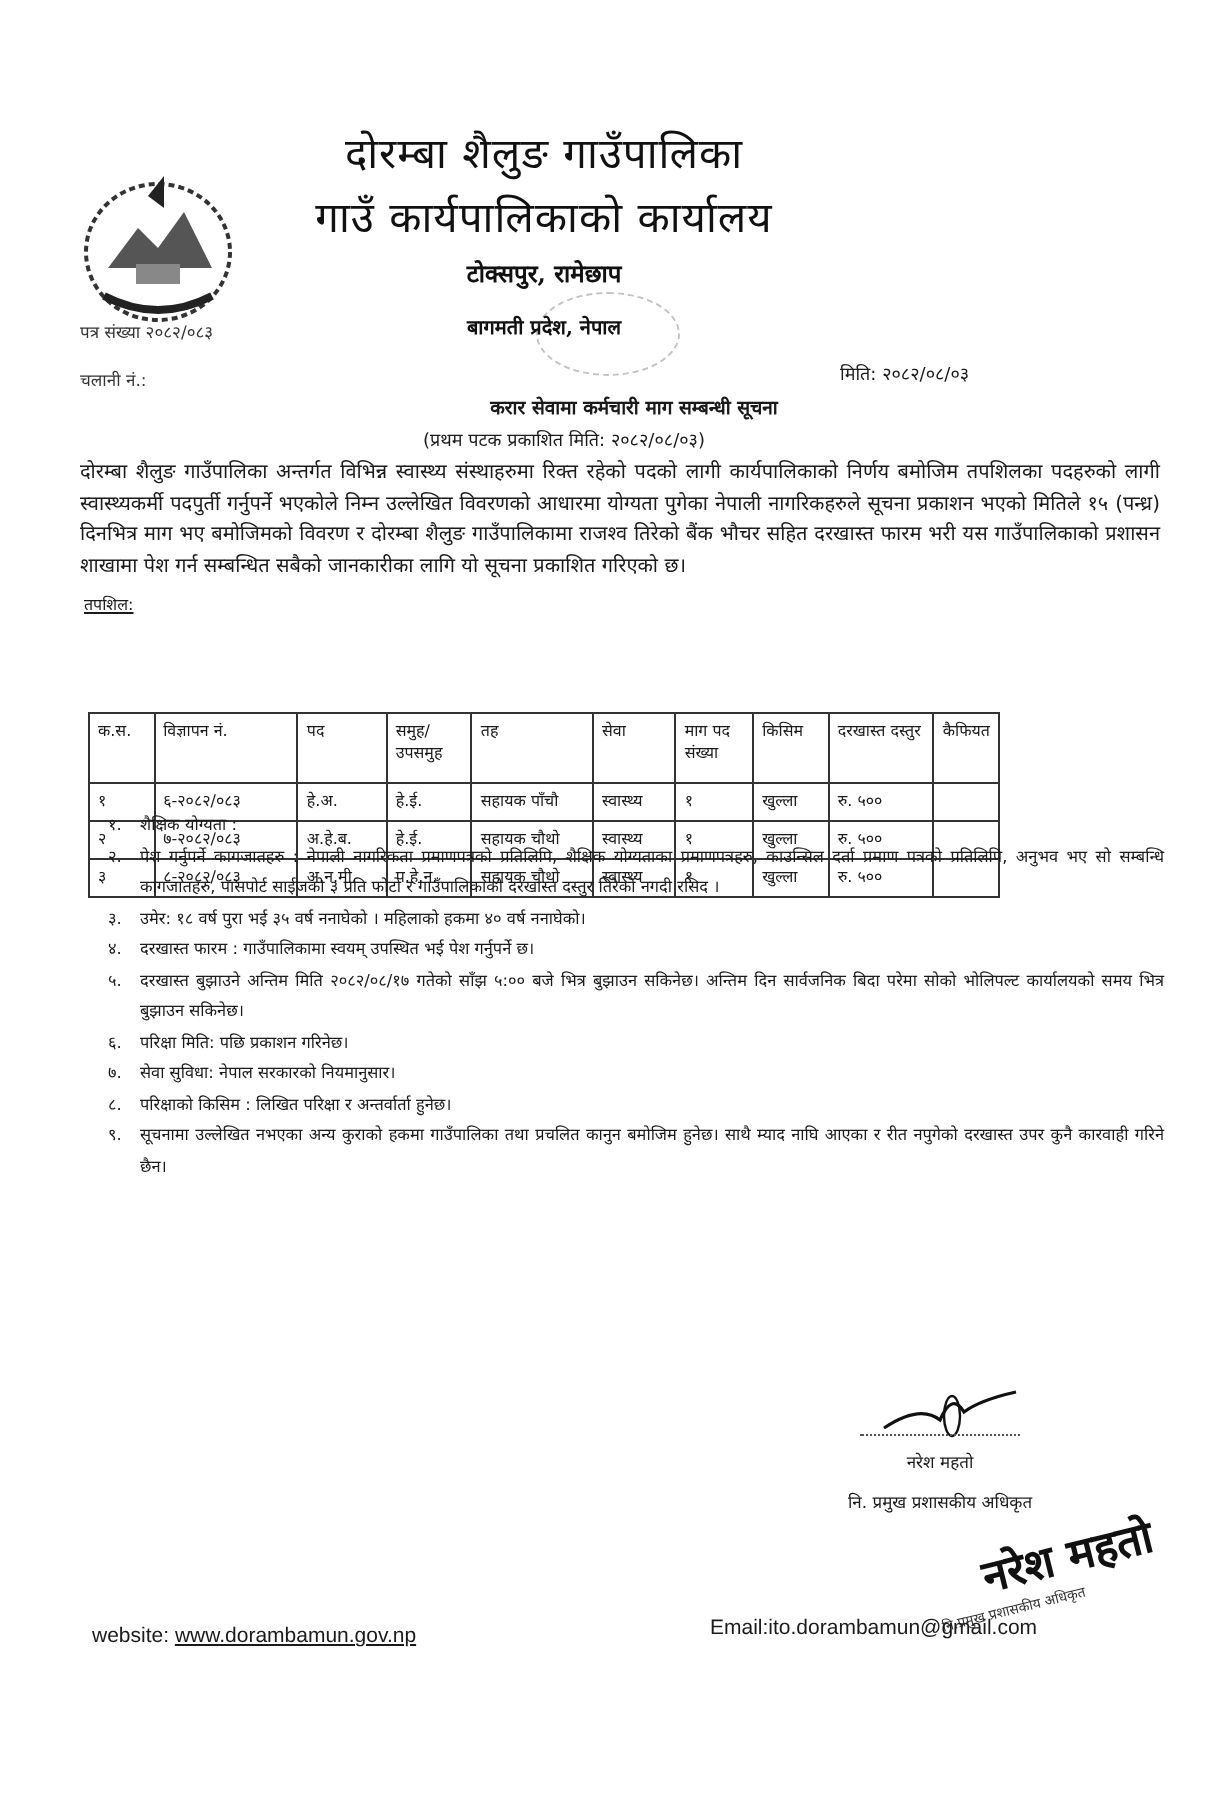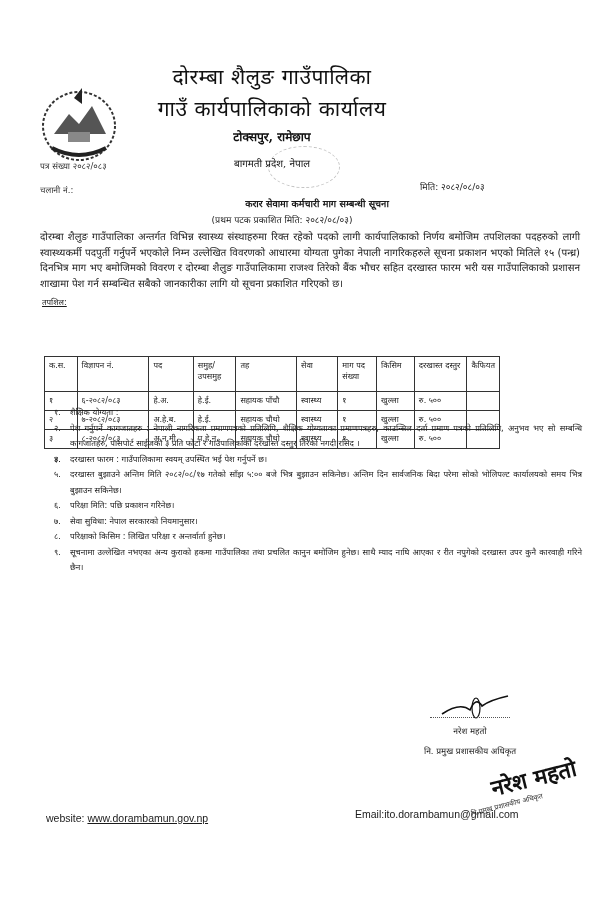--- a/index.html
+++ b/index.html
@@ -3,21 +3,21 @@
 <meta charset="utf-8">
 <style>
   html, body { margin: 0; padding: 0; background: #ffffff; }
   body { width: 612px; height: 910px; position: relative; overflow: hidden;
          font-family: "DejaVu Sans", sans-serif; color: #1a1a1a; }
   .abs { position: absolute; }
   .hdr { left: 0; width: 544px; text-align: center; font-family: "DejaVu Serif", serif; color: #111; }
   .h1 { top: 62px; font-size: 21px; letter-spacing: 0.5px; }
   .h2 { top: 94px; font-size: 21px; letter-spacing: 0.5px; }
   .h3 { top: 128px; font-size: 12px; font-weight: bold; }
-  .h4 { top: 156px; font-size: 10px; }
+  .h4 { top: 156px; font-size: 10px; font-weight: bold; }
   .emblem { left: 34px; top: 84px; width: 90px; height: 80px; }
   .meta { font-size: 8.5px; color: #333; }
   .ref { left: 40px; top: 160px; }
   .chalani { left: 40px; top: 184px; }
   .date { left: 420px; top: 180px; font-size: 9px; }
   .title { left: 0; width: 612px; top: 197px; text-align: center; font-size: 9.5px; font-weight: bold; padding-left: 11px; }
   .subtitle { left: 0; width: 564px; top: 213px; text-align: center; font-size: 9px; }
   .para { left: 40px; width: 540px; top: 229px; font-size: 10px; line-height: 15.5px; text-align: justify; }
   .tlabel { left: 42px; top: 296px; font-size: 8px; text-decoration: underline; }
   table.sched { position: absolute; left: 44px; top: 311px; width: 456px; border-collapse: collapse; font-size: 8px; margin-top: 45px; }
@@ -125,21 +125,21 @@
 
 <div class="abs points">
   <ol>
     <li class="num">
       <span class="n">१.</span>
       <span>शैक्षिक योग्यता :</span>
       <ul>
       </ul>
     </li>
     <li class="num"><span class="n">२.</span><span>पेश गर्नुपर्ने कागजातहरु : नेपाली नागरिकता प्रमाणपत्रको प्रतिलिपि, शैक्षिक योग्यताका प्रमाणपत्रहरु, काउन्सिल दर्ता प्रमाण पत्रको प्रतिलिपि, अनुभव भए सो सम्बन्धि कागजातहरु, पासपोर्ट साईजको ३ प्रति फोटो र गाउँपालिकाको दरखास्त दस्तुर तिरेको नगदी रसिद ।</span></li>
-    <li class="num"><span class="n">३.</span></li>
+    <li class="num"><span class="n">३.</span><span>उमेर: १८ वर्ष पुरा भई ३५ वर्ष ननाघेको । महिलाको हकमा ४० वर्ष ननाघेको।</span></li>
     <li class="num"><span class="n">४.</span><span>दरखास्त फारम : गाउँपालिकामा स्वयम् उपस्थित भई पेश गर्नुपर्ने छ।</span></li>
     <li class="num"><span class="n">५.</span><span>दरखास्त बुझाउने अन्तिम मिति २०८२/०८/१७ गतेको साँझ ५:०० बजे भित्र बुझाउन सकिनेछ। अन्तिम दिन सार्वजनिक बिदा परेमा सोको भोलिपल्ट कार्यालयको समय भित्र बुझाउन सकिनेछ।</span></li>
     <li class="num"><span class="n">६.</span><span>परिक्षा मिति: पछि प्रकाशन गरिनेछ।</span></li>
     <li class="num"><span class="n">७.</span><span>सेवा सुविधा: नेपाल सरकारको नियमानुसार।</span></li>
     <li class="num"><span class="n">८.</span><span>परिक्षाको किसिम : लिखित परिक्षा र अन्तर्वार्ता हुनेछ।</span></li>
     <li class="num"><span class="n">९.</span><span>सूचनामा उल्लेखित नभएका अन्य कुराको हकमा गाउँपालिका तथा प्रचलित कानुन बमोजिम हुनेछ। साथै म्याद नाघि आएका र रीत नपुगेको दरखास्त उपर कुनै कारवाही गरिने छैन।</span></li>
   </ol>
 </div>
 
 <div class="abs" style="left:440px;top:692px;">

